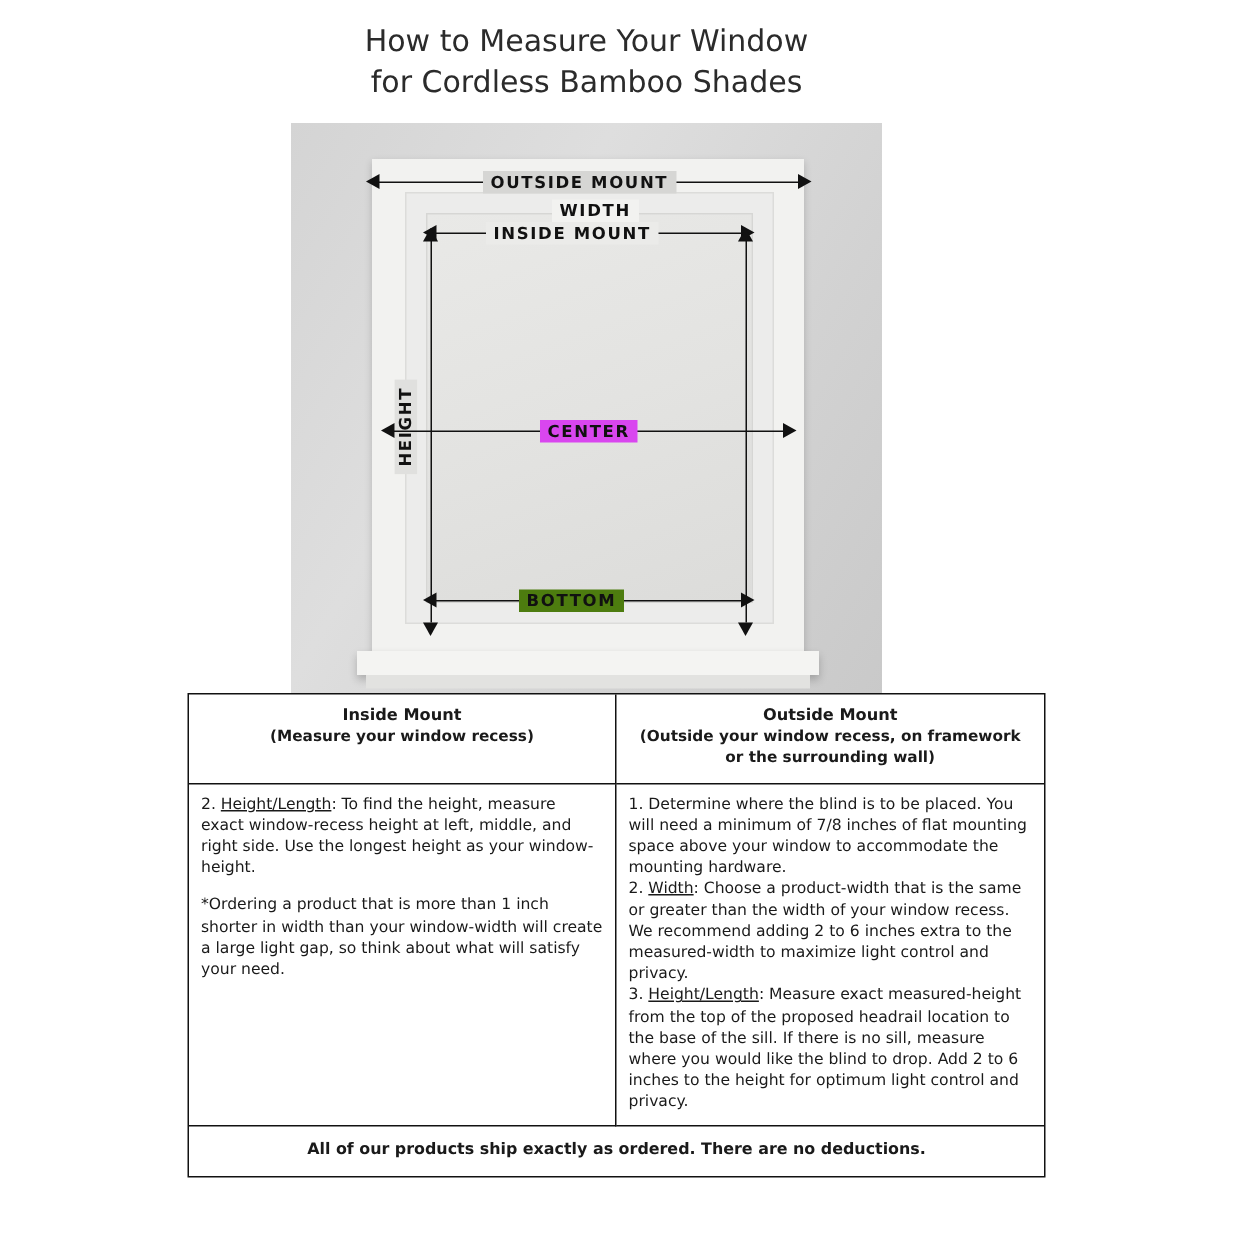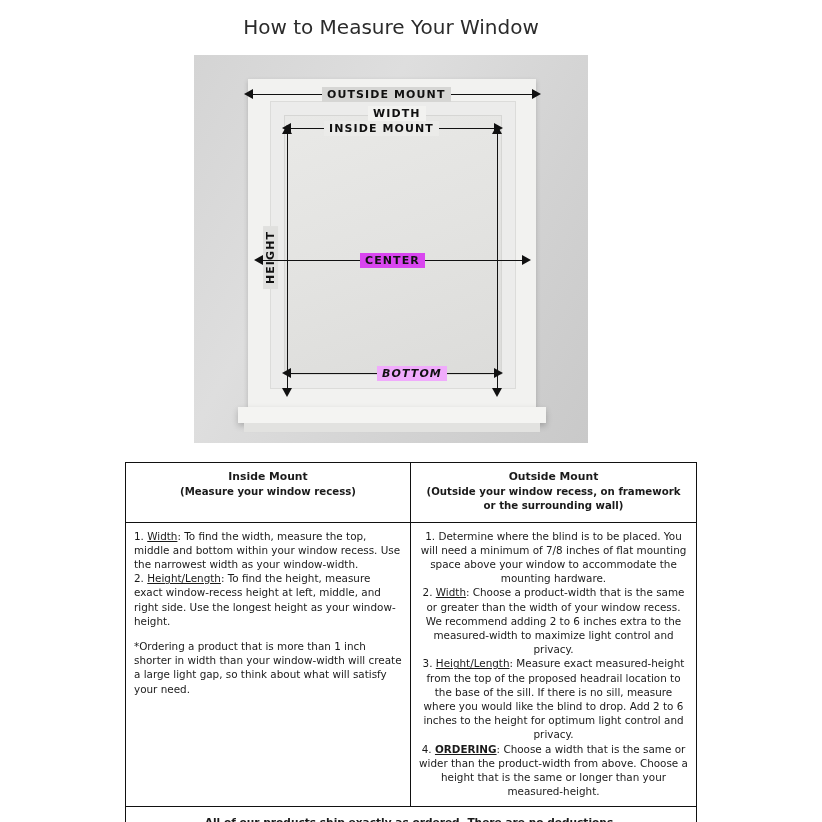--- a/index.html
+++ b/index.html
@@ -103,21 +103,21 @@
     box-sizing:border-box;
   }
   .trow{display:flex;}
   .tcell{
     box-sizing:border-box;
     padding:6px 8px 8px 8px;
     font-size:10.4px;
     line-height:14.2px;
   }
   .col-l{width:50%;border-right:1.3px solid #111;}
-  .col-r{width:50%;text-align:center;}
+  .col-r{width:50%;}
   .head{
     text-align:center;
     font-weight:bold;
     font-size:10.8px;
     line-height:14.5px;
     padding:7px 10px 8px 10px;
     border-bottom:1.3px solid #111;
   }
   .head .sub{font-size:10.2px;}
   .body-cell{border-bottom:1.3px solid #111;}
@@ -134,20 +134,21 @@
   }
   .footer .l1{font-weight:bold;}
 </style>
 </head>
 <body>
 
 <div class="page">
 
   <div class="title">
     <div>How to Measure Your Window</div>
+    <div>for Cordless Bamboo Shades</div>
   </div>
 
   <div class="diagram">
     <div class="wall"></div>
     <div class="frame-outer"></div>
     <div class="frame-inner"></div>
     <div class="glass"></div>
     <div class="sill"></div>
     <div class="sill2"></div>
 
@@ -174,51 +175,49 @@
     <div class="dlabel vert" style="left:45px;top:195px;background:#e0e0de;">HEIGHT</div>
 
     <div class="hline" style="left:68px;top:205px;width:260px;"></div>
     <div class="arrow ar-left" style="left:60px;top:200px;"></div>
     <div class="arrow ar-right" style="left:328px;top:200px;"></div>
     <div class="dlabel" style="left:166px;top:198px;background:#d946ef;">CENTER</div>
 
     <div class="hline" style="left:96px;top:318px;width:204px;"></div>
     <div class="arrow ar-left" style="left:88px;top:313px;"></div>
     <div class="arrow ar-right" style="left:300px;top:313px;"></div>
-    <div class="dlabel" style="left:183px;top:311px;background:#f0abfc;font-style:italic;">BOTTOM</div>
+    <div class="dlabel" style="left:152px;top:311px;background:#4d7c0f;">BOTTOM</div>
   </div>
 
   <div class="tablewrap">
 
     <div class="trow">
       <div class="tcell col-l head">
         <div>Inside Mount</div>
         <div class="sub">(Measure your window recess)</div>
       </div>
       <div class="tcell col-r head">
         <div>Outside Mount</div>
         <div class="sub">(Outside your window recess, on framework or the surrounding wall)</div>
       </div>
     </div>
 
     <div class="trow">
       <div class="tcell col-l body-cell">
         <div id="inside-list">
-            <p><span>1. </span><span class="u">Width</span><span>: To find the width, measure the top, middle and bottom within your window recess. Use the narrowest width as your window-width.</span></p>
             <p><span>2. </span><span class="u">Height/Length</span><span>: To find the height, measure exact window-recess height at left, middle, and right side. Use the longest height as your window-height.</span></p>
           </div>
         <div class="gap"></div>
         <p>*Ordering a product that is more than 1 inch shorter in width than your window-width will create a large light gap, so think about what will satisfy your need.</p>
       </div>
       <div class="tcell col-r body-cell">
         <div id="outside-list">
             <p><span>1. </span><span>Determine where the blind is to be placed. You will need a minimum of 7/8 inches of flat mounting space above your window to accommodate the mounting hardware.</span></p>
             <p><span>2. </span><span class="u">Width</span><span>: Choose a product-width that is the same or greater than the width of your window recess. We recommend adding 2 to 6 inches extra to the measured-width to maximize light control and privacy.</span></p>
             <p><span>3. </span><span class="u">Height/Length</span><span>: Measure exact measured-height from the top of the proposed headrail location to the base of the sill. If there is no sill, measure where you would like the blind to drop. Add 2 to 6 inches to the height for optimum light control and privacy.</span></p>
-            <p><span>4. </span><span class="u b">ORDERING</span><span>: Choose a width that is the same or wider than the product-width from above. Choose a height that is the same or longer than your measured-height.</span></p>
           </div>
       </div>
     </div>
 
     <div class="trow">
       <div class="tcell footer" style="width:100%;">
         <div class="l1">All of our products ship exactly as ordered. There are no deductions.</div>
 
       </div>
     </div>

